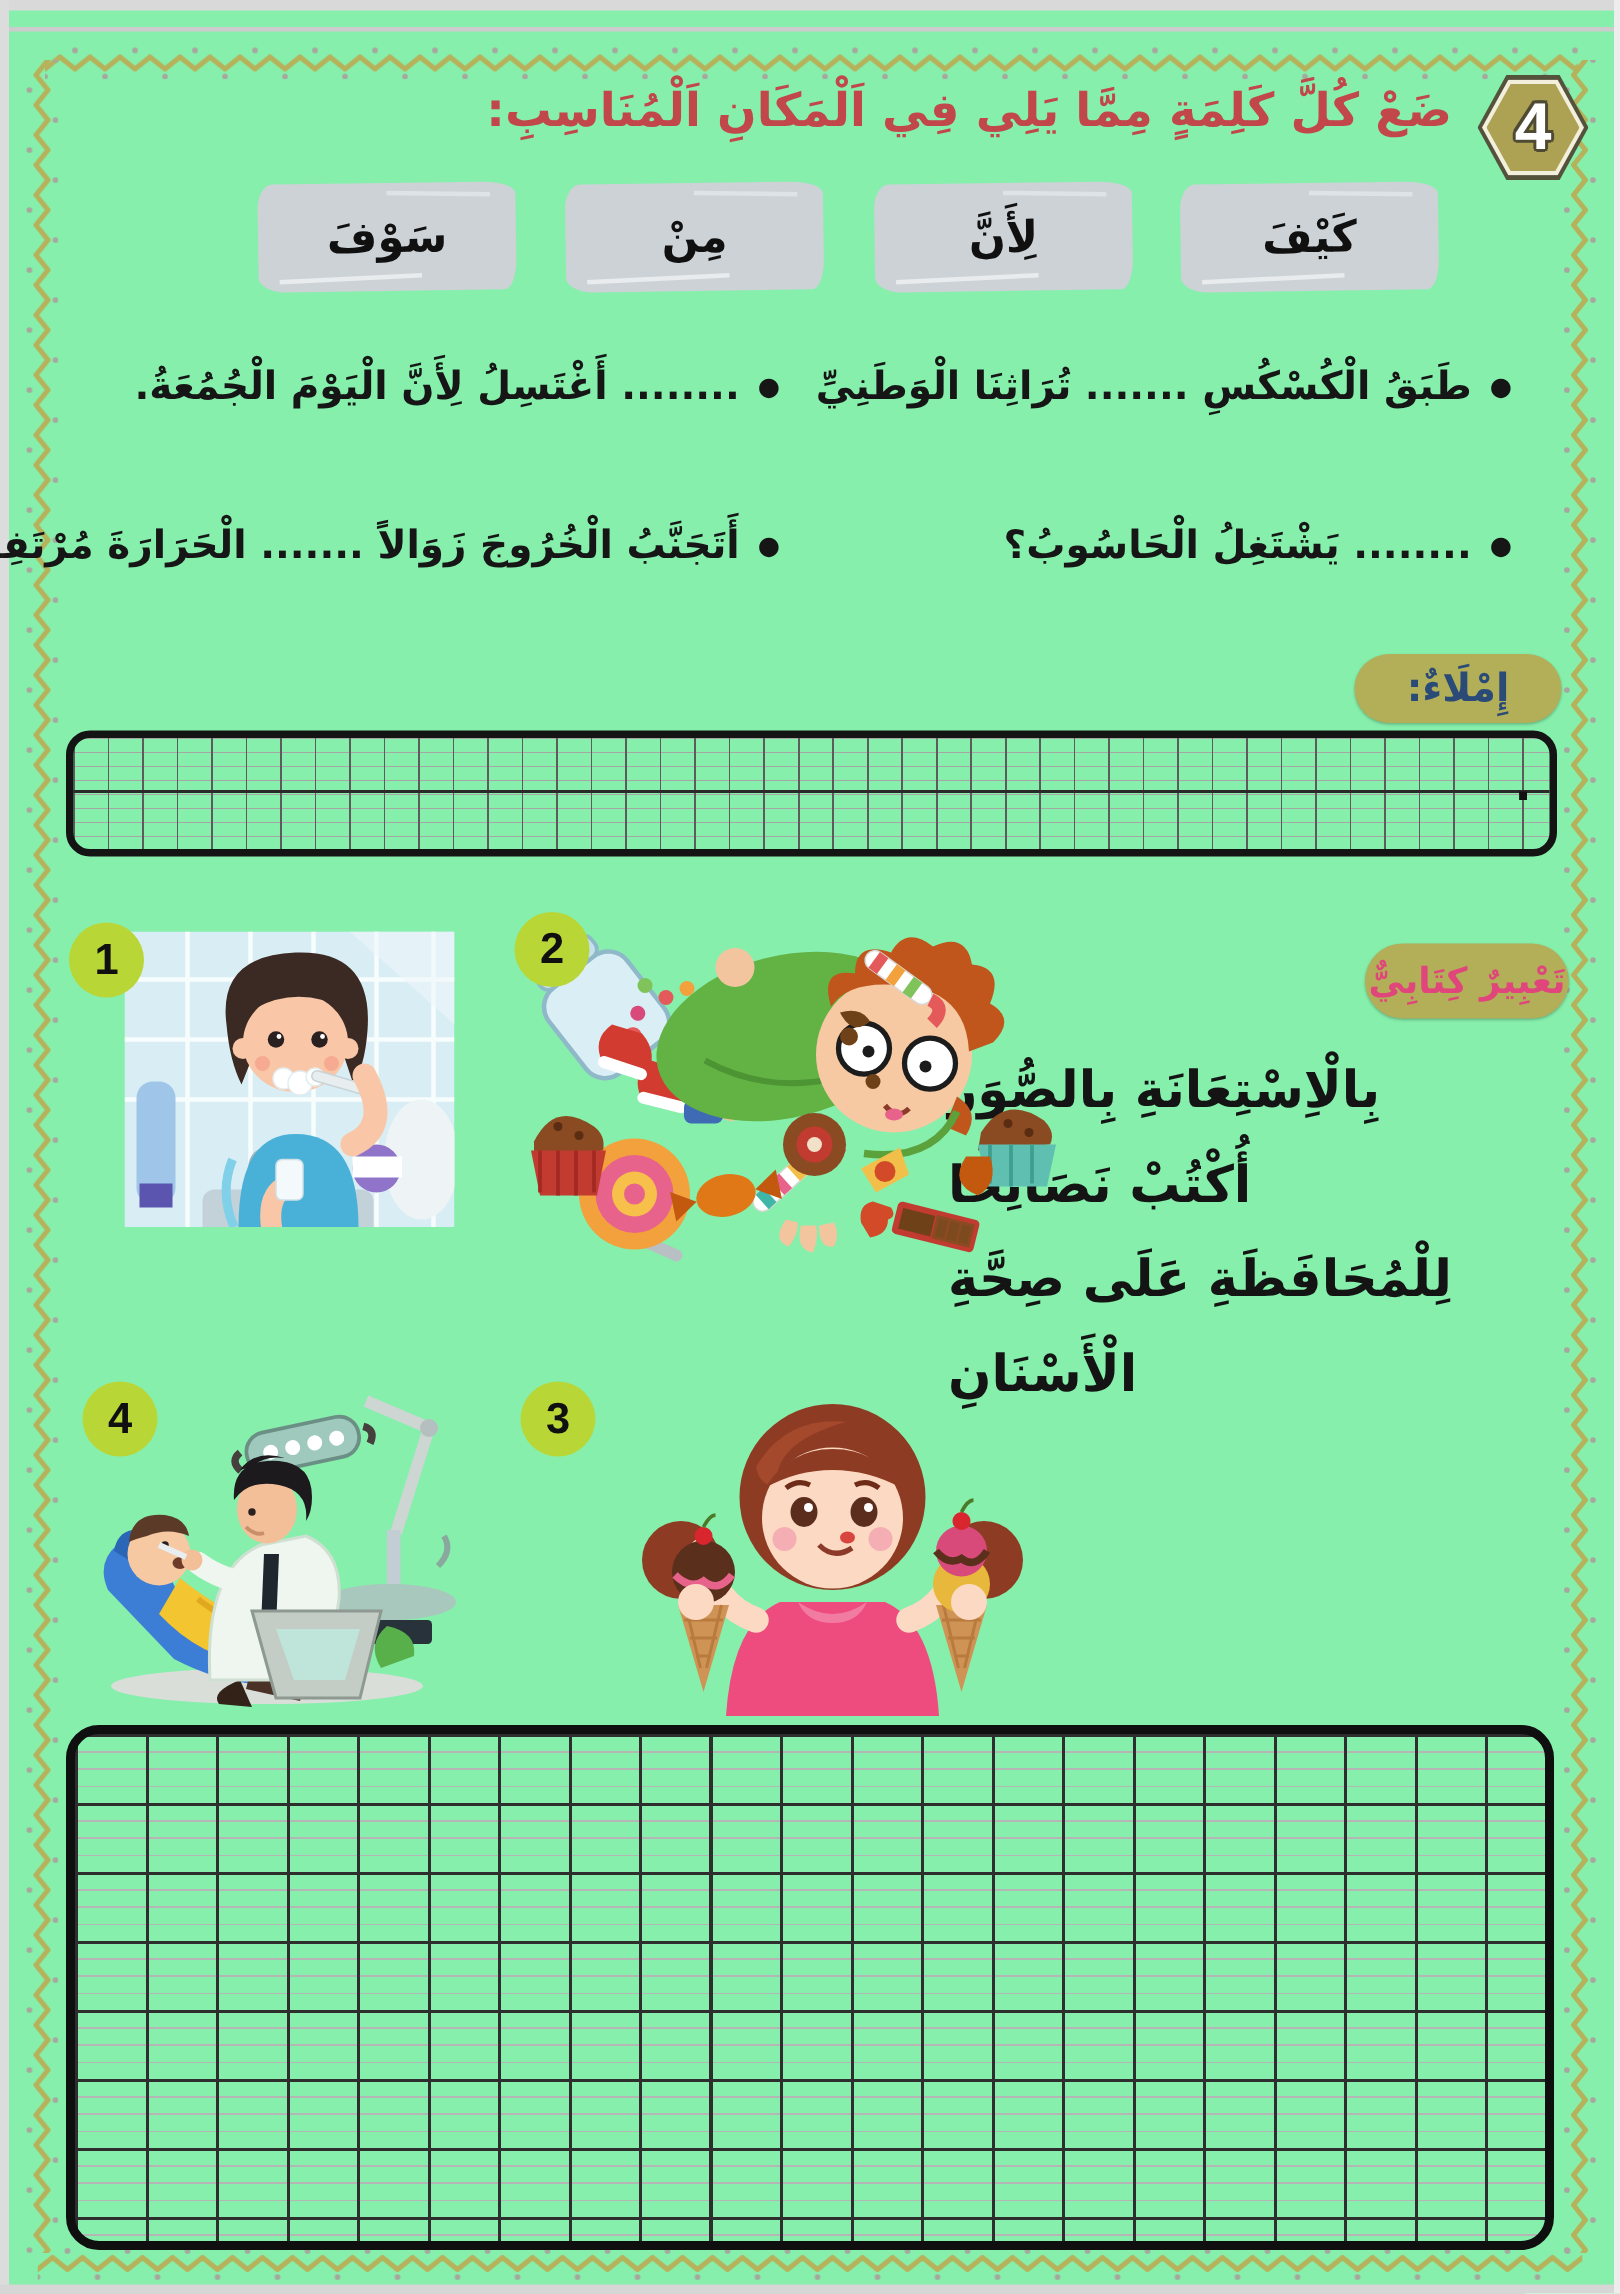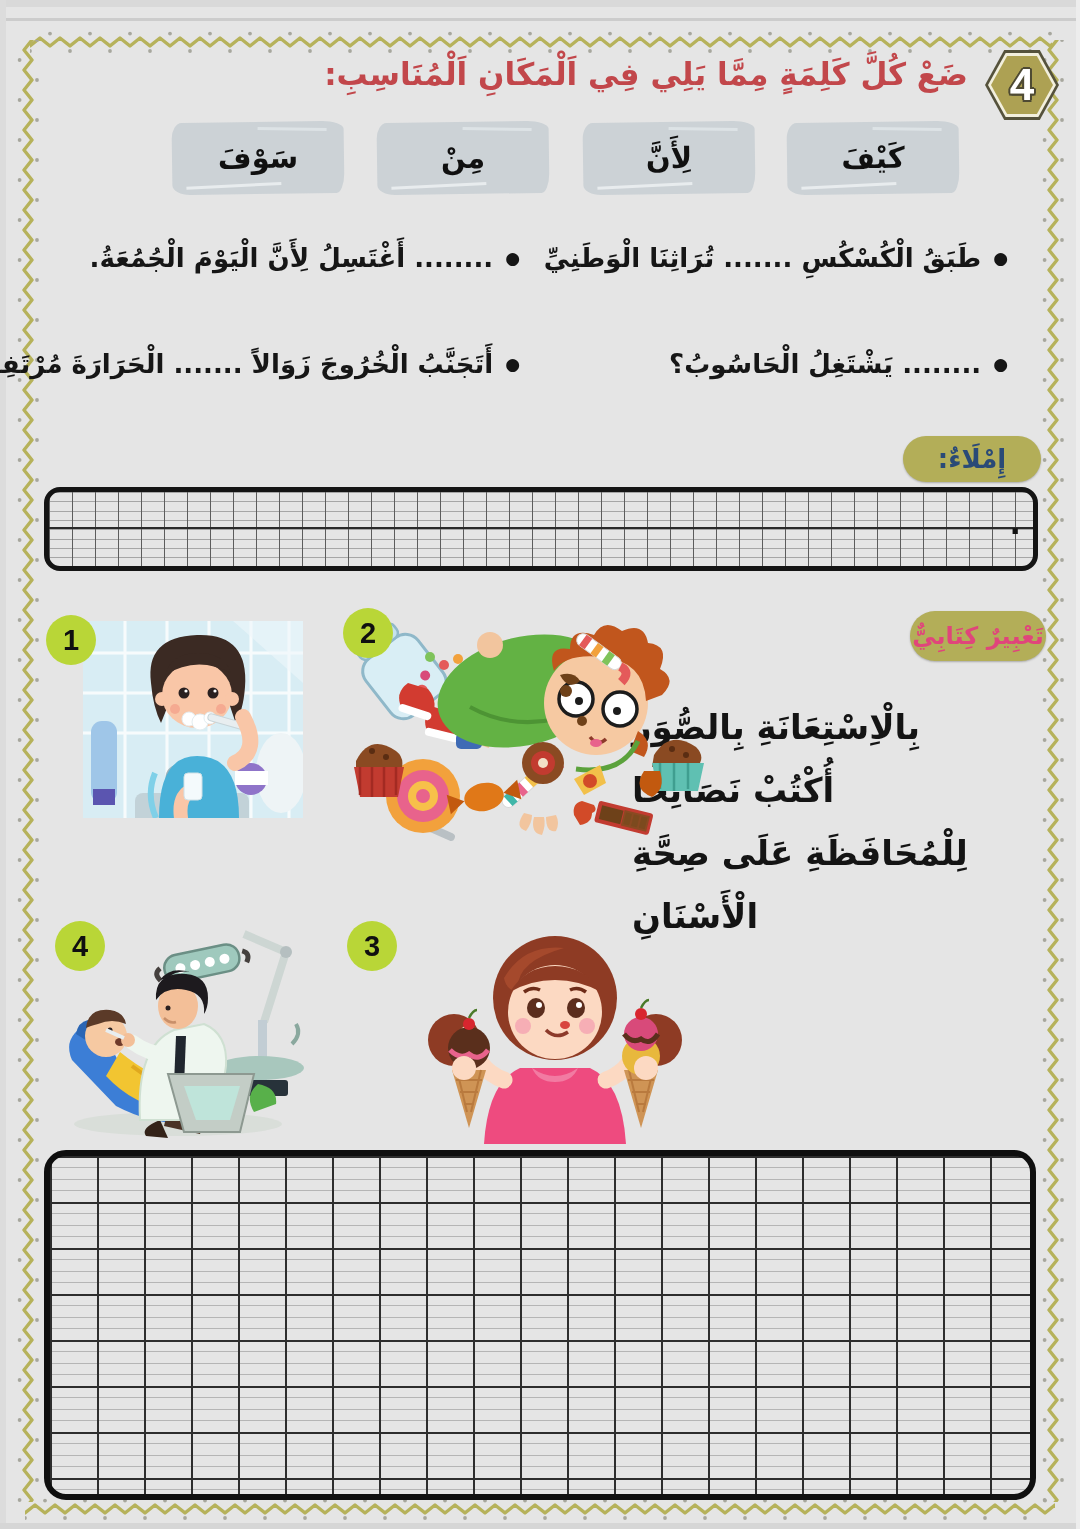--- a/index.html
+++ b/index.html
@@ -1,16 +1,16 @@
 <!DOCTYPE html>
 <html lang="ar"><head>
 <meta charset="utf-8">
 <style>
   html,body{margin:0;padding:0;background:#ffffff;}
-  .page{position:relative;width:1080px;height:1529px;background:#e5e5e5;overflow:hidden;
+  .page{position:relative;width:1080px;height:1529px;background:#86efac;overflow:hidden;
         font-family:"DejaVu Sans",sans-serif;text-decoration:underline;}
   
   .scan-top{position:absolute;left:0;top:0;width:1080px;height:7px;background:#d9d9d9;}
   .scan-line{position:absolute;left:0;top:18px;width:1080px;height:3px;background:#cccccc;}
   .scan-left{position:absolute;left:0;top:0;width:6px;height:1529px;background:#dcdcdc;}
   .scan-bottom{position:absolute;left:0;top:1523px;width:1080px;height:6px;background:#d6d6d6;}
   .scan-right{position:absolute;left:1076px;top:0;width:4px;height:1529px;background:#ededed;}
   
   .zz{position:absolute;}
   
@@ -37,21 +37,21 @@
   
   .sent{position:absolute;direction:rtl;display:flex;align-items:center;gap:12px;
         font-size:26px;font-weight:bold;color:#161616;line-height:1.9;white-space:nowrap;}
   .sent .bullet{font-size:17px;line-height:1;}
   .s0{top:234px;right:72px;} .s1{top:234px;right:560px;}
   .s2{top:340px;right:72px;} .s3{top:340px;right:560px;}
   
   .pill{position:absolute;border-radius:26px;background:#b3ae58;display:flex;align-items:center;
         justify-content:center;direction:rtl;box-shadow:0 1px 2px rgba(0,0,0,.25);font-weight:bold;}
   .pill-imla{left:903px;top:403px;width:138px;height:46px;color:#2a4a77;font-size:26px;margin-top:33px;}
-  .pill-tabir{left:910px;top:611px;width:136px;height:50px;color:#e0457b;font-size:24px;text-align:right;}
+  .pill-tabir{left:910px;top:629px;width:136px;height:50px;color:#e0457b;font-size:24px;text-align:right;}
   
   .strip{position:absolute;left:44px;top:487px;width:994px;height:84px;box-sizing:border-box;
      border:5px solid #141414;border-radius:16px;background-color:#fff;
      background:
        linear-gradient(to bottom,transparent 0,transparent 35px,#2a2a2a 35px,#2a2a2a 37px,transparent 37px),
        repeating-linear-gradient(to right,#5c5c5c 0 1px,transparent 1px 23px),
        repeating-linear-gradient(to bottom,#a6a6a6 0 1px,transparent 1px 9.3px);}
   .strip .dot{position:absolute;right:12px;top:14px;font-size:30px;font-weight:bold;color:#111;}
   
   .nbadge{position:absolute;width:50px;height:50px;border-radius:50%;background:#b9d637;

